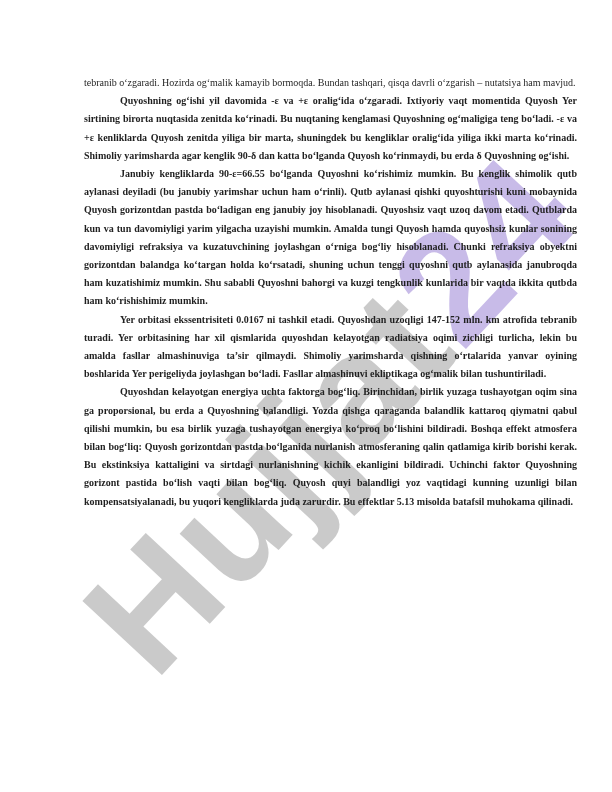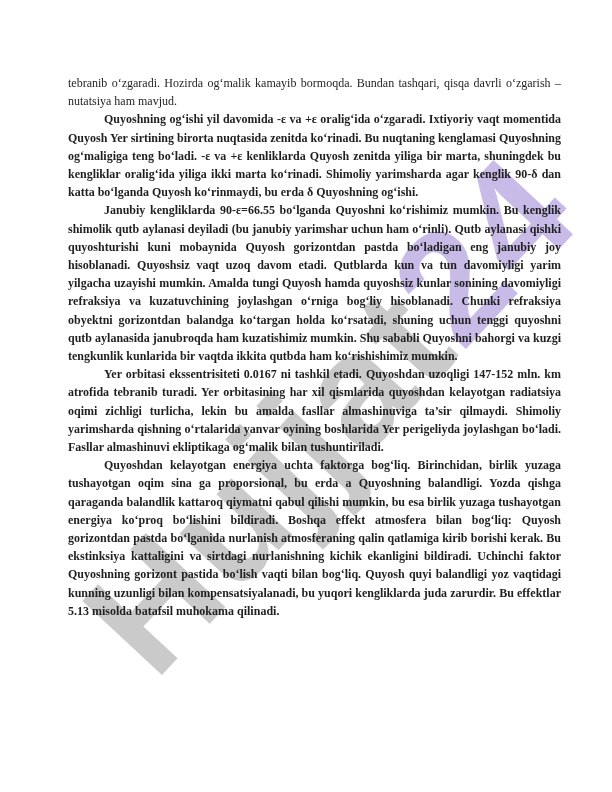--- a/index.html
+++ b/index.html
@@ -31,26 +31,26 @@
     user-select: none;
   }
   .watermark .wm-gray {
     color: rgba(128, 128, 128, 0.42);
   }
   .watermark .wm-purple {
     color: rgba(124, 92, 200, 0.42);
   }
   .text-block {
     position: absolute;
-    left: 68px;
+    left: 84px;
     top: 74px;
     width: 493px;
     z-index: 1;
     color: #1f1f1f;
-    font-size: 12px;
+    font-size: 10px;
     line-height: 18.2px;
     text-align: justify;
   }
   .text-block p {
     margin: 0;
     padding: 0;
   }
   .text-block p.indent {
     text-indent: 36px;
     font-weight: bold;

